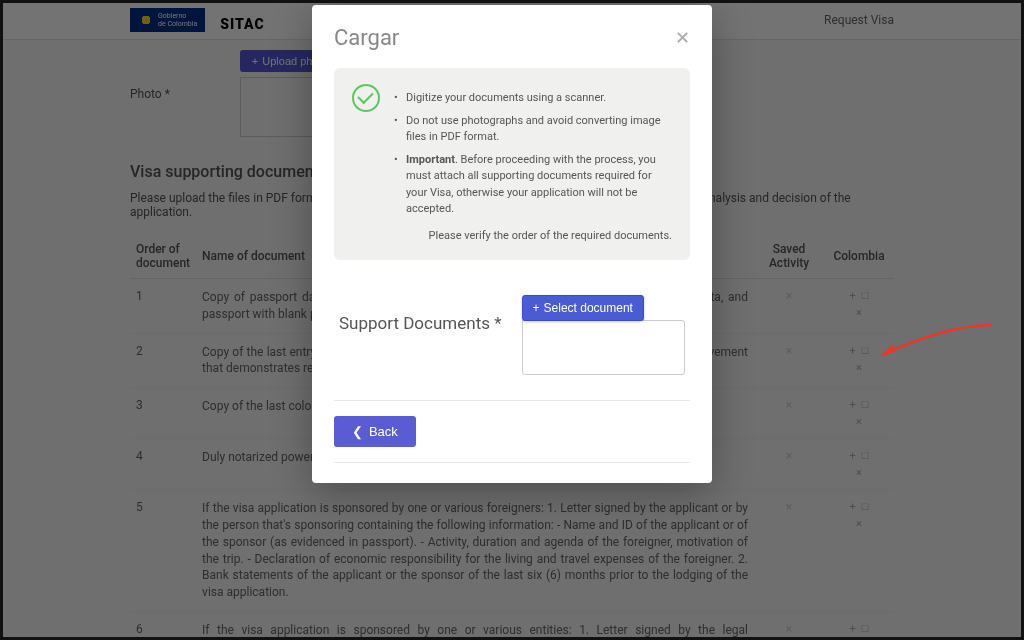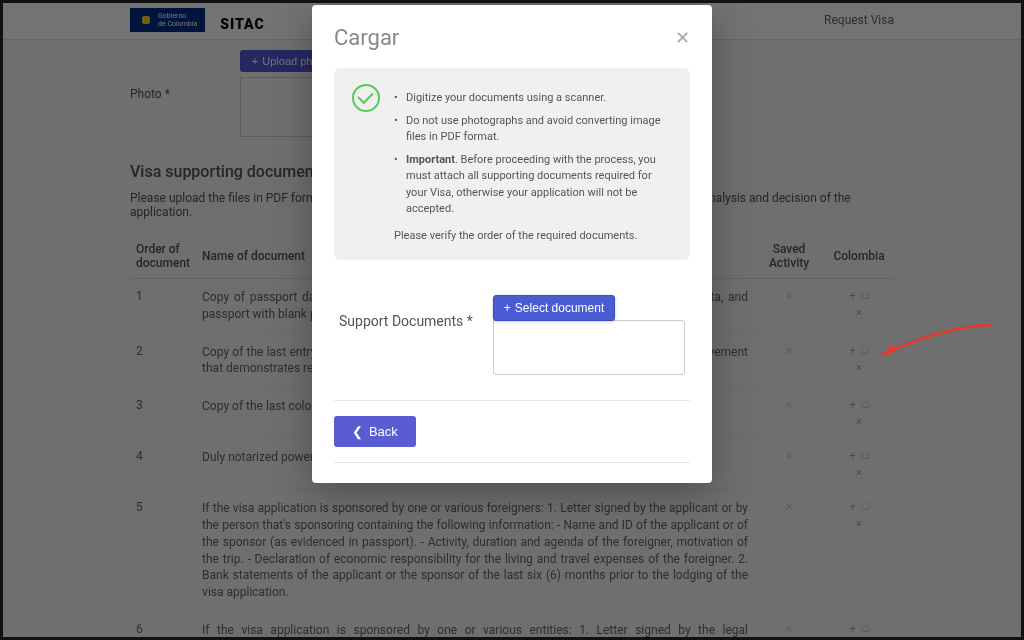--- a/index.html
+++ b/index.html
@@ -42,24 +42,24 @@
     .modal-title { font-size: 22px; color: #888; font-weight: 400; }
     .modal-close { font-size: 18px; color: #aaa; cursor: pointer; }
     
     .note-box { background: #f0f0ee; border-radius: 6px; padding: 16px 18px; display: flex; gap: 14px; }
     .check-circle { min-width: 28px; height: 28px; border: 2.5px solid #5bc85b; border-radius: 50%; position: relative; }
     .check-circle::after { content: ''; position: absolute; left: 7px; top: 3px; width: 7px; height: 12px; border-right: 2.5px solid #5bc85b; border-bottom: 2.5px solid #5bc85b; transform: rotate(45deg); }
     .note-content { font-size: 11px; color: #555; line-height: 1.5; }
     .note-content ul { list-style: none; margin: 6px 0 10px; }
     .note-content li { margin: 6px 0; padding-left: 12px; position: relative; }
     .note-content li::before { content: '•'; position: absolute; left: 0; }
-    .verify-text { text-align: left; margin-top: 8px; }
+    .verify-text { text-align: right; margin-top: 8px; }
     
     .upload-row { display: flex; align-items: flex-start; gap: 20px; margin-top: 35px; padding: 0 5px; }
-    .upload-label { font-size: 14px; color: #555; padding-top: 18px; }
+    .upload-label { font-size: 17px; color: #555; padding-top: 18px; }
     .upload-area { flex: 1; }
     .select-doc-btn { background: #4a5cd4; color: #fff; border: 1px solid #3a4cc4; padding: 5px 10px; font-size: 12px; border-radius: 3px; display: inline-flex; align-items: center; gap: 4px; box-shadow: 0 1px 3px rgba(0,0,0,0.2); }
     .drop-zone { border: 1px solid #ccc; height: 55px; margin-top: -1px; border-radius: 0 3px 3px 3px; }
     
     .arrow-svg { position: absolute; top: 315px; left: 555px; width: 130px; height: 40px; pointer-events: none; }
     
     .modal-hr { border: none; border-top: 1px solid #e8e8e8; margin: 25px 0 15px; }
     .back-btn { background: #5a5cd4; color: #fff; border: none; padding: 8px 18px; font-size: 13px; border-radius: 3px; display: inline-flex; align-items: center; gap: 6px; }
     .modal-hr2 { border: none; border-top: 1px solid #e8e8e8; margin-top: 15px; }
     

